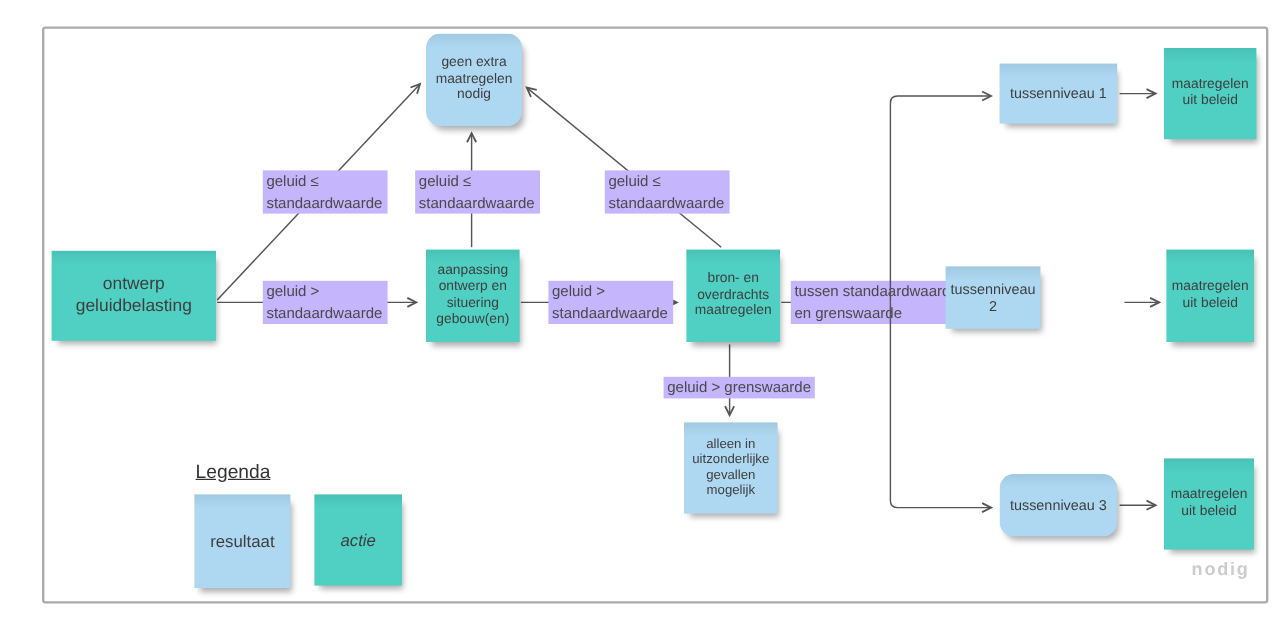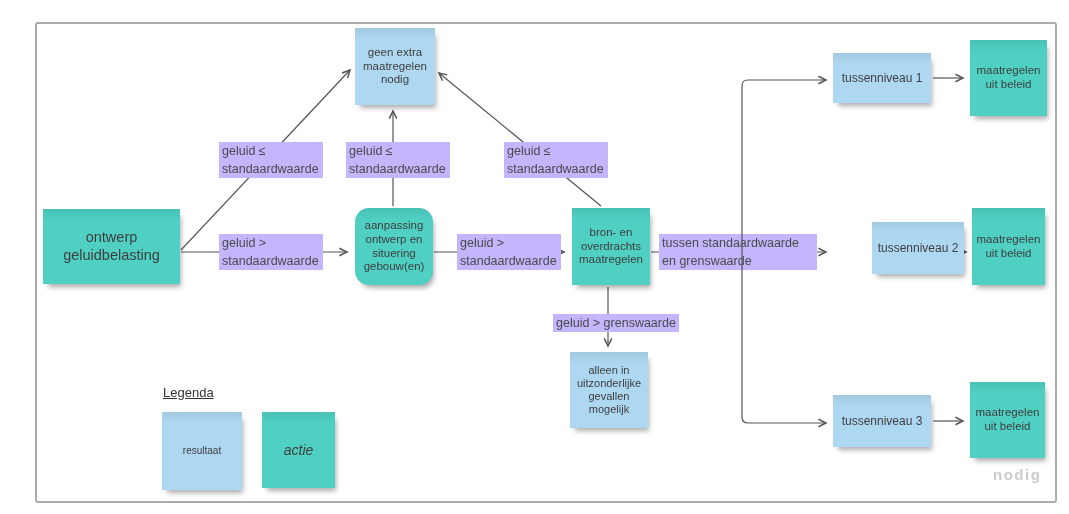--- a/index.html
+++ b/index.html
@@ -37,36 +37,36 @@
     justify-content:center; text-align:center;
     color:var(--sticky-text,#3e3e3e);
     box-shadow:3px 5px 5px -2px rgba(0,0,0,0.32);
     background-image:linear-gradient(180deg, rgba(0,0,0,0.07), rgba(0,0,0,0) 12px);
     padding:3px; box-sizing:border-box; line-height:1.2;
   }
   .teal { background-color:var(--teal,#4fd0c3); }
   .blue { background-color:var(--blue,#aed8f2); }
 
   .n-bepalen   { left:43px;  top:209px; width:137px; height:75px; font-size:14.5px; }
-  .n-geen      { left:355px; top:28px;  width:80px;  height:77px; font-size:11.5px; }
-  .n-aanpassing{ left:355px; top:208px; width:78px;  height:77px; font-size:11.5px;border-radius:14px; }
+  .n-geen      { left:355px; top:28px;  width:80px;  height:77px; font-size:11.5px;border-radius:12px; }
+  .n-aanpassing{ left:355px; top:208px; width:78px;  height:77px; font-size:11.5px; }
   .n-bron      { left:572px; top:208px; width:78px;  height:77px; font-size:11.5px; }
   .n-alleen    { left:570px; top:352px; width:78px;  height:76px; font-size:11px; }
   .n-t1        { left:833px; top:53px;  width:98px;  height:50px; font-size:12px; }
-  .n-t2        { left:872px; top:222px; width:92px; height:52px; font-size:12px; }
-  .n-t3        { left:833px; top:395px; width:98px;  height:52px; font-size:12px; }
+  .n-t2        { left:788px; top:222px; width:79px; height:52px; font-size:12px; }
+  .n-t3        { left:833px; top:395px; width:98px;  height:52px; font-size:12px;border-radius:12px; }
   .n-m1        { left:970px; top:40px;  width:77px;  height:76px; font-size:11.5px; }
   .n-m2        { left:972px; top:208px; width:73px;  height:77px; font-size:11.5px; }
   .n-m3        { left:970px; top:382px; width:75px;  height:76px; font-size:11.5px; }
 
   .legend-title {
     position:absolute; z-index:2; left:163px; top:385px;
-    font-size:13px; color:#333; text-decoration:underline;
+    font-size:16px; color:#333; text-decoration:underline;
   }
-  .n-leg-res  { left:162px; top:412px; width:80px; height:78px; font-size:10px; }
+  .n-leg-res  { left:162px; top:412px; width:80px; height:78px; font-size:14px; }
   .n-leg-act  { left:262px; top:412px; width:73px; height:76px; font-size:14px;font-style:italic; }
 
   .watermark {
     position:absolute; z-index:2; left:993px; top:466px;
     font-size:15px; font-weight:600; letter-spacing:1.5px;
     color:var(--watermark,#cccccc);
   }
 </style>
 </head>
 <body>

